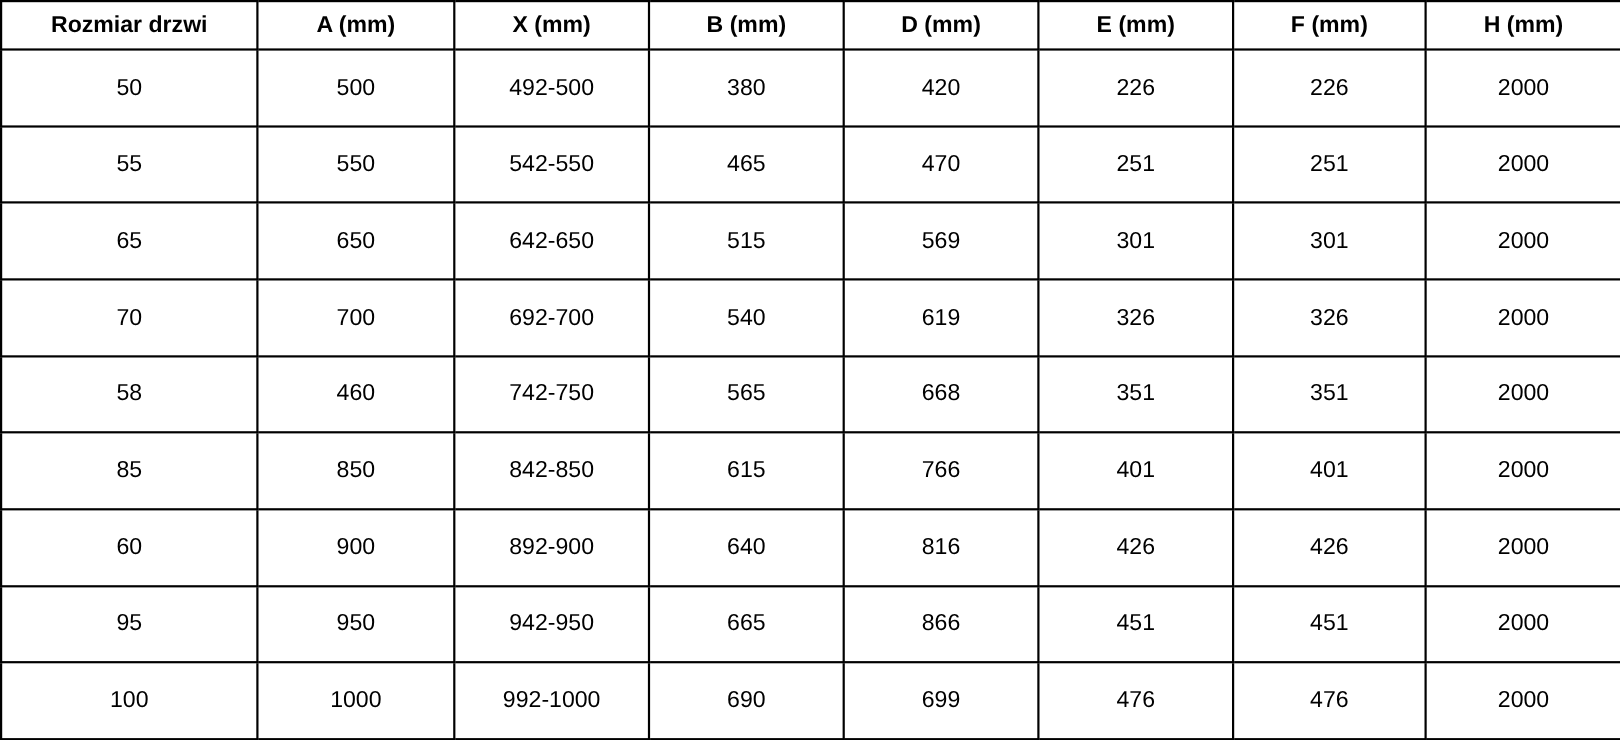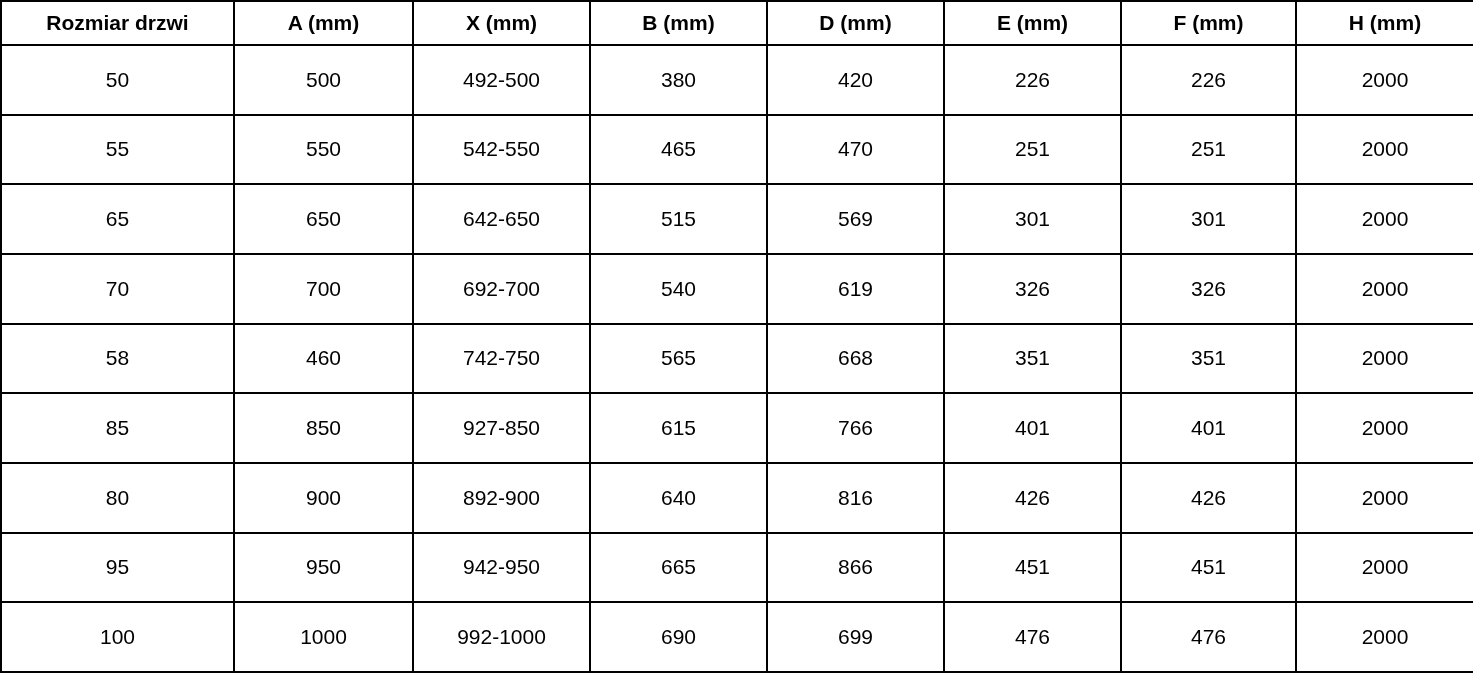--- a/index.html
+++ b/index.html
@@ -119,29 +119,29 @@
           <td>742-750</td>
           <td>565</td>
           <td>668</td>
           <td>351</td>
           <td>351</td>
           <td>2000</td>
         </tr>
         <tr>
           <td>85</td>
           <td>850</td>
-          <td>927-850</td>
+          <td>842-850</td>
           <td>615</td>
           <td>766</td>
           <td>401</td>
           <td>401</td>
           <td>2000</td>
         </tr>
         <tr>
-          <td>80</td>
+          <td>60</td>
           <td>900</td>
           <td>892-900</td>
           <td>640</td>
           <td>816</td>
           <td>426</td>
           <td>426</td>
           <td>2000</td>
         </tr>
         <tr>
           <td>95</td>

